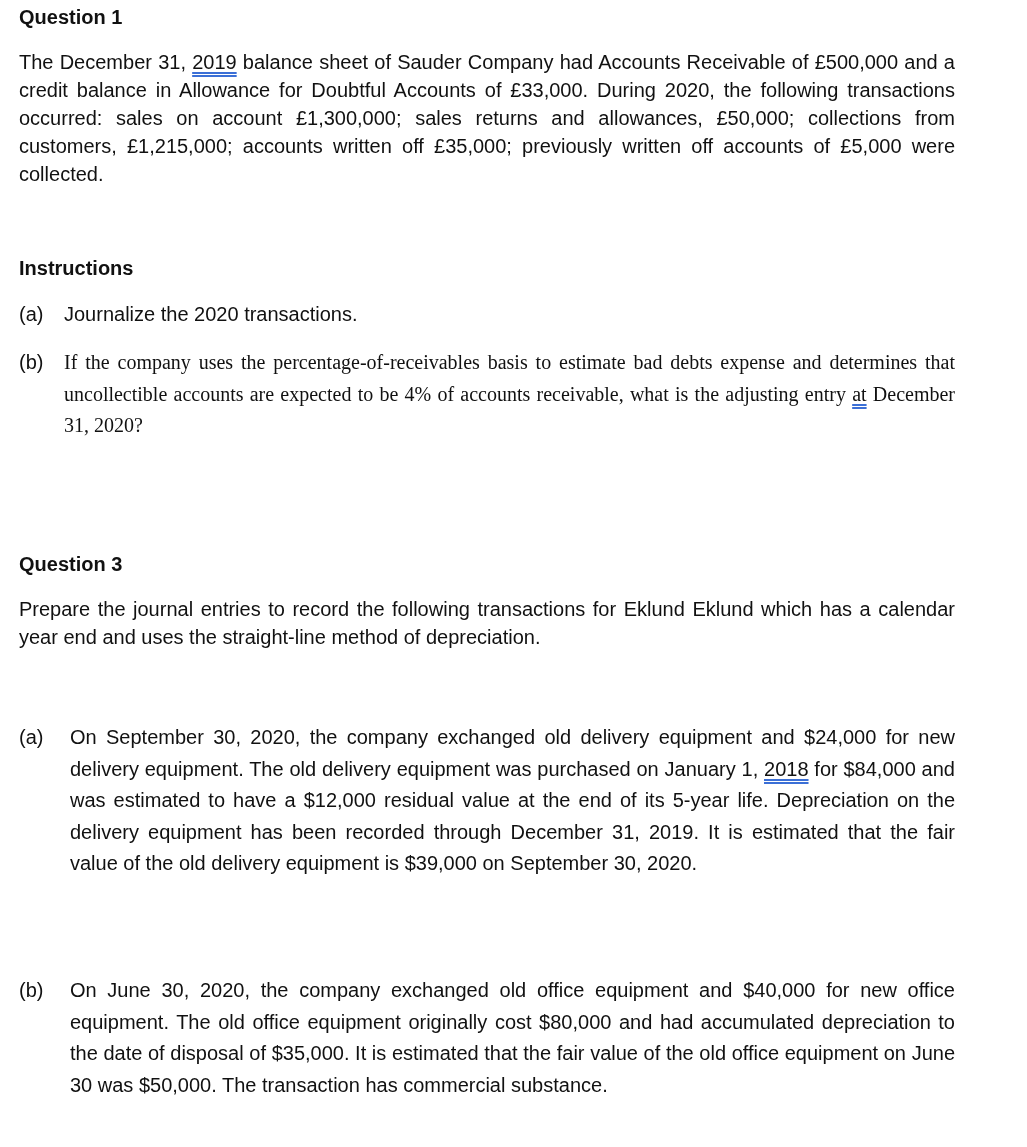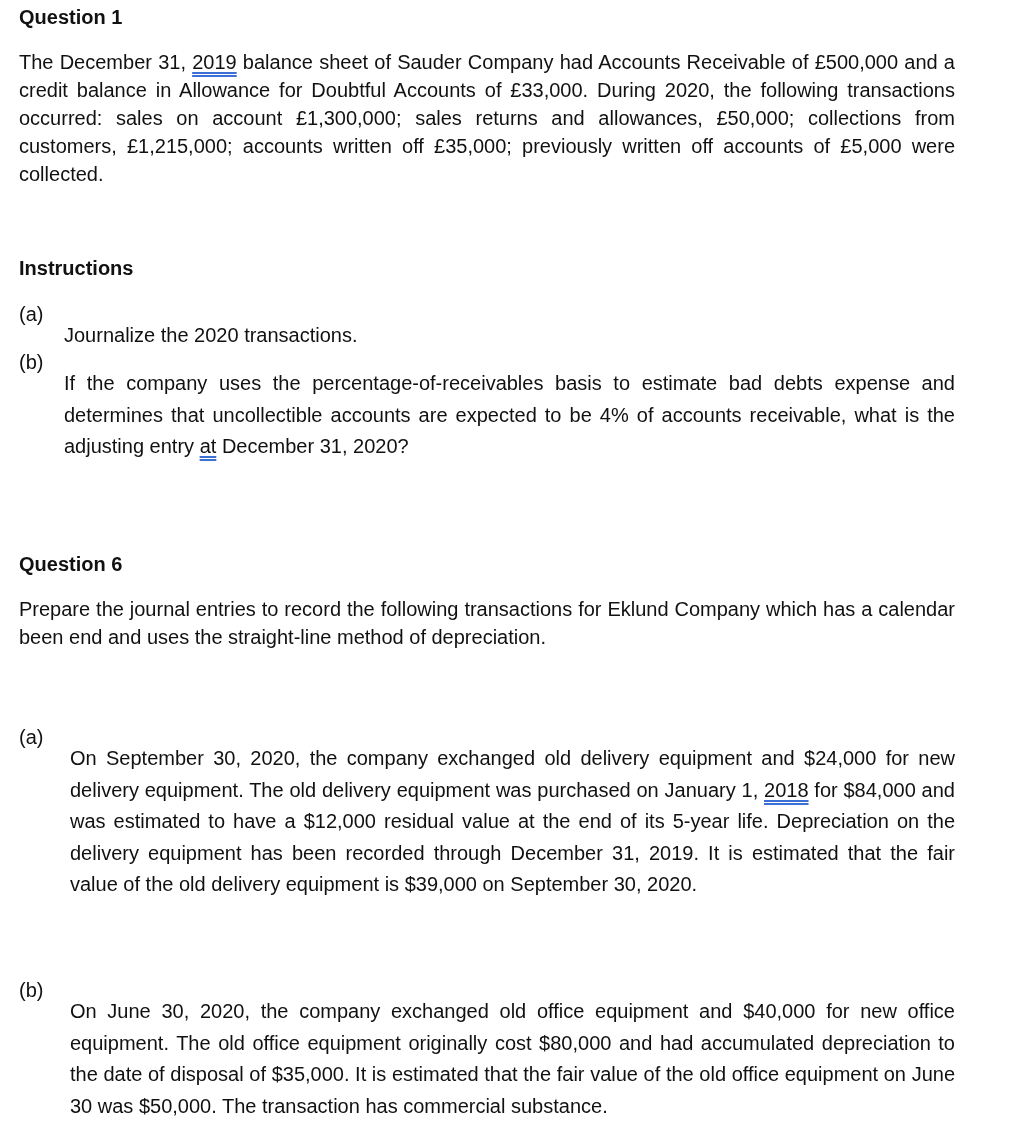--- a/index.html
+++ b/index.html
@@ -41,21 +41,20 @@
     }
     .item .marker {
       position: absolute;
       left: 0;
       top: 0;
     }
     .item .text {
       display: block;
       text-align: justify;
       text-align-last: left;
-      margin-top: 21px;
     }
     .wavy {
       text-decoration-line: underline;
       text-decoration-style: double;
       text-decoration-color: #3b6fd6;
       text-underline-offset: 3px;
     }
   </style>
 </head>
 <body>
@@ -68,26 +67,26 @@
 
   <div class="heading" style="top:256px;">Instructions</div>
 
   <div class="item" style="top:299px;">
     <span class="marker">(a)</span>
     <span class="text" style="padding-left:45px;">Journalize the 2020 transactions.</span>
   </div>
 
   <div class="item" style="top:347px;">
     <span class="marker">(b)</span>
-    <span class="text" style="padding-left:45px;"><span>If the company uses the percentage-of-receivables basis to estimate bad debts expense and determines that uncollectible accounts are expected to be 4% of accounts receivable, what is the adjusting entry </span><span class="wavy">at</span><span> December 31, 2020?</span></span>
+    <span class="text" style="padding-left:45px;font-family:Liberation Serif, serif;"><span>If the company uses the percentage-of-receivables basis to estimate bad debts expense and determines that uncollectible accounts are expected to be 4% of accounts receivable, what is the adjusting entry </span><span class="wavy">at</span><span> December 31, 2020?</span></span>
   </div>
 
-  <div class="heading" style="top:552px;">Question 6</div>
+  <div class="heading" style="top:552px;">Question 3</div>
 
-  <div class="para" style="top:595px;">Prepare the journal entries to record the following transactions for Eklund Company which has a calendar been end and uses the straight-line method of depreciation.</div>
+  <div class="para" style="top:595px;">Prepare the journal entries to record the following transactions for Eklund Eklund which has a calendar year end and uses the straight-line method of depreciation.</div>
 
   <div class="item" style="top:722px;">
     <span class="marker">(a)</span>
     <span class="text" style="padding-left:51px;"><span>On September 30, 2020, the company exchanged old delivery equipment and $24,000 for new delivery equipment. The old delivery equipment was purchased on January 1, </span><span class="wavy">2018</span><span> for $84,000 and was estimated to have a $12,000 residual value at the end of its 5-year life. Depreciation on the delivery equipment has been recorded through December 31, 2019. It is estimated that the fair value of the old delivery equipment is $39,000 on September 30, 2020.</span></span>
   </div>
 
   <div class="item" style="top:975px;">
     <span class="marker">(b)</span>
     <span class="text" style="padding-left:51px;">On June 30, 2020, the company exchanged old office equipment and $40,000 for new office equipment. The old office equipment originally cost $80,000 and had accumulated depreciation to the date of disposal of $35,000. It is estimated that the fair value of the old office equipment on June 30 was $50,000. The transaction has commercial substance.</span>
   </div>

